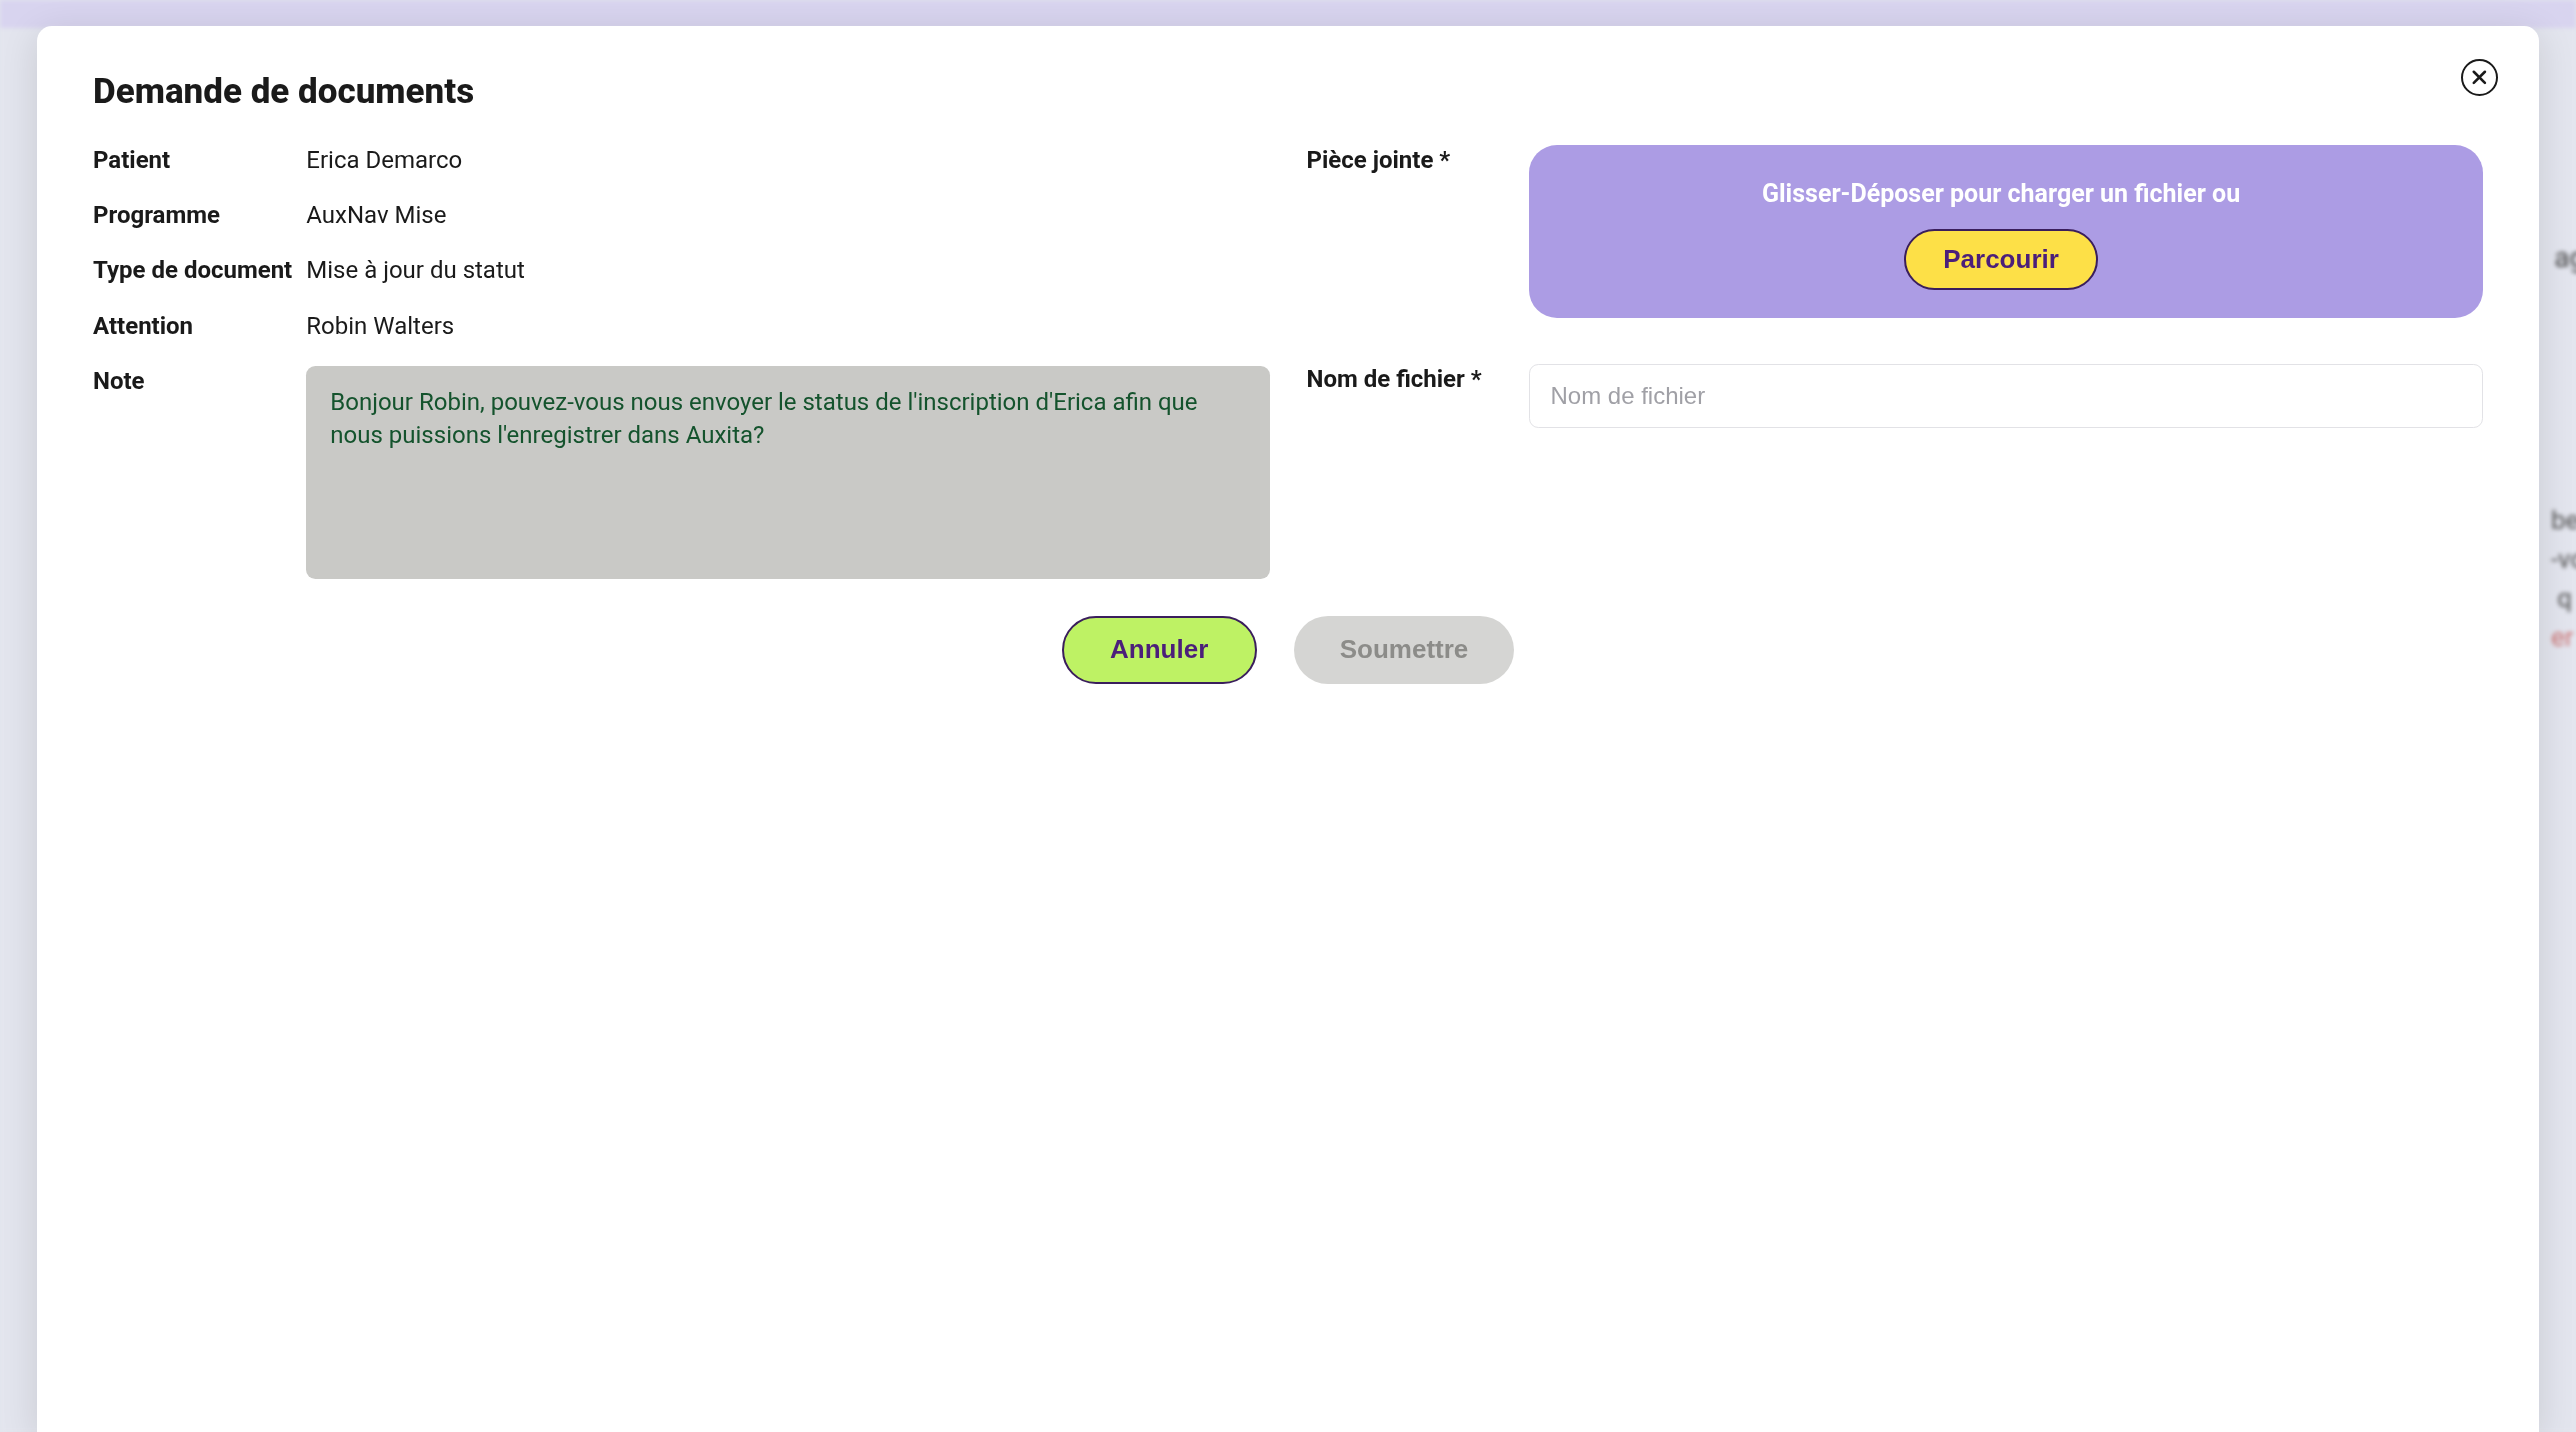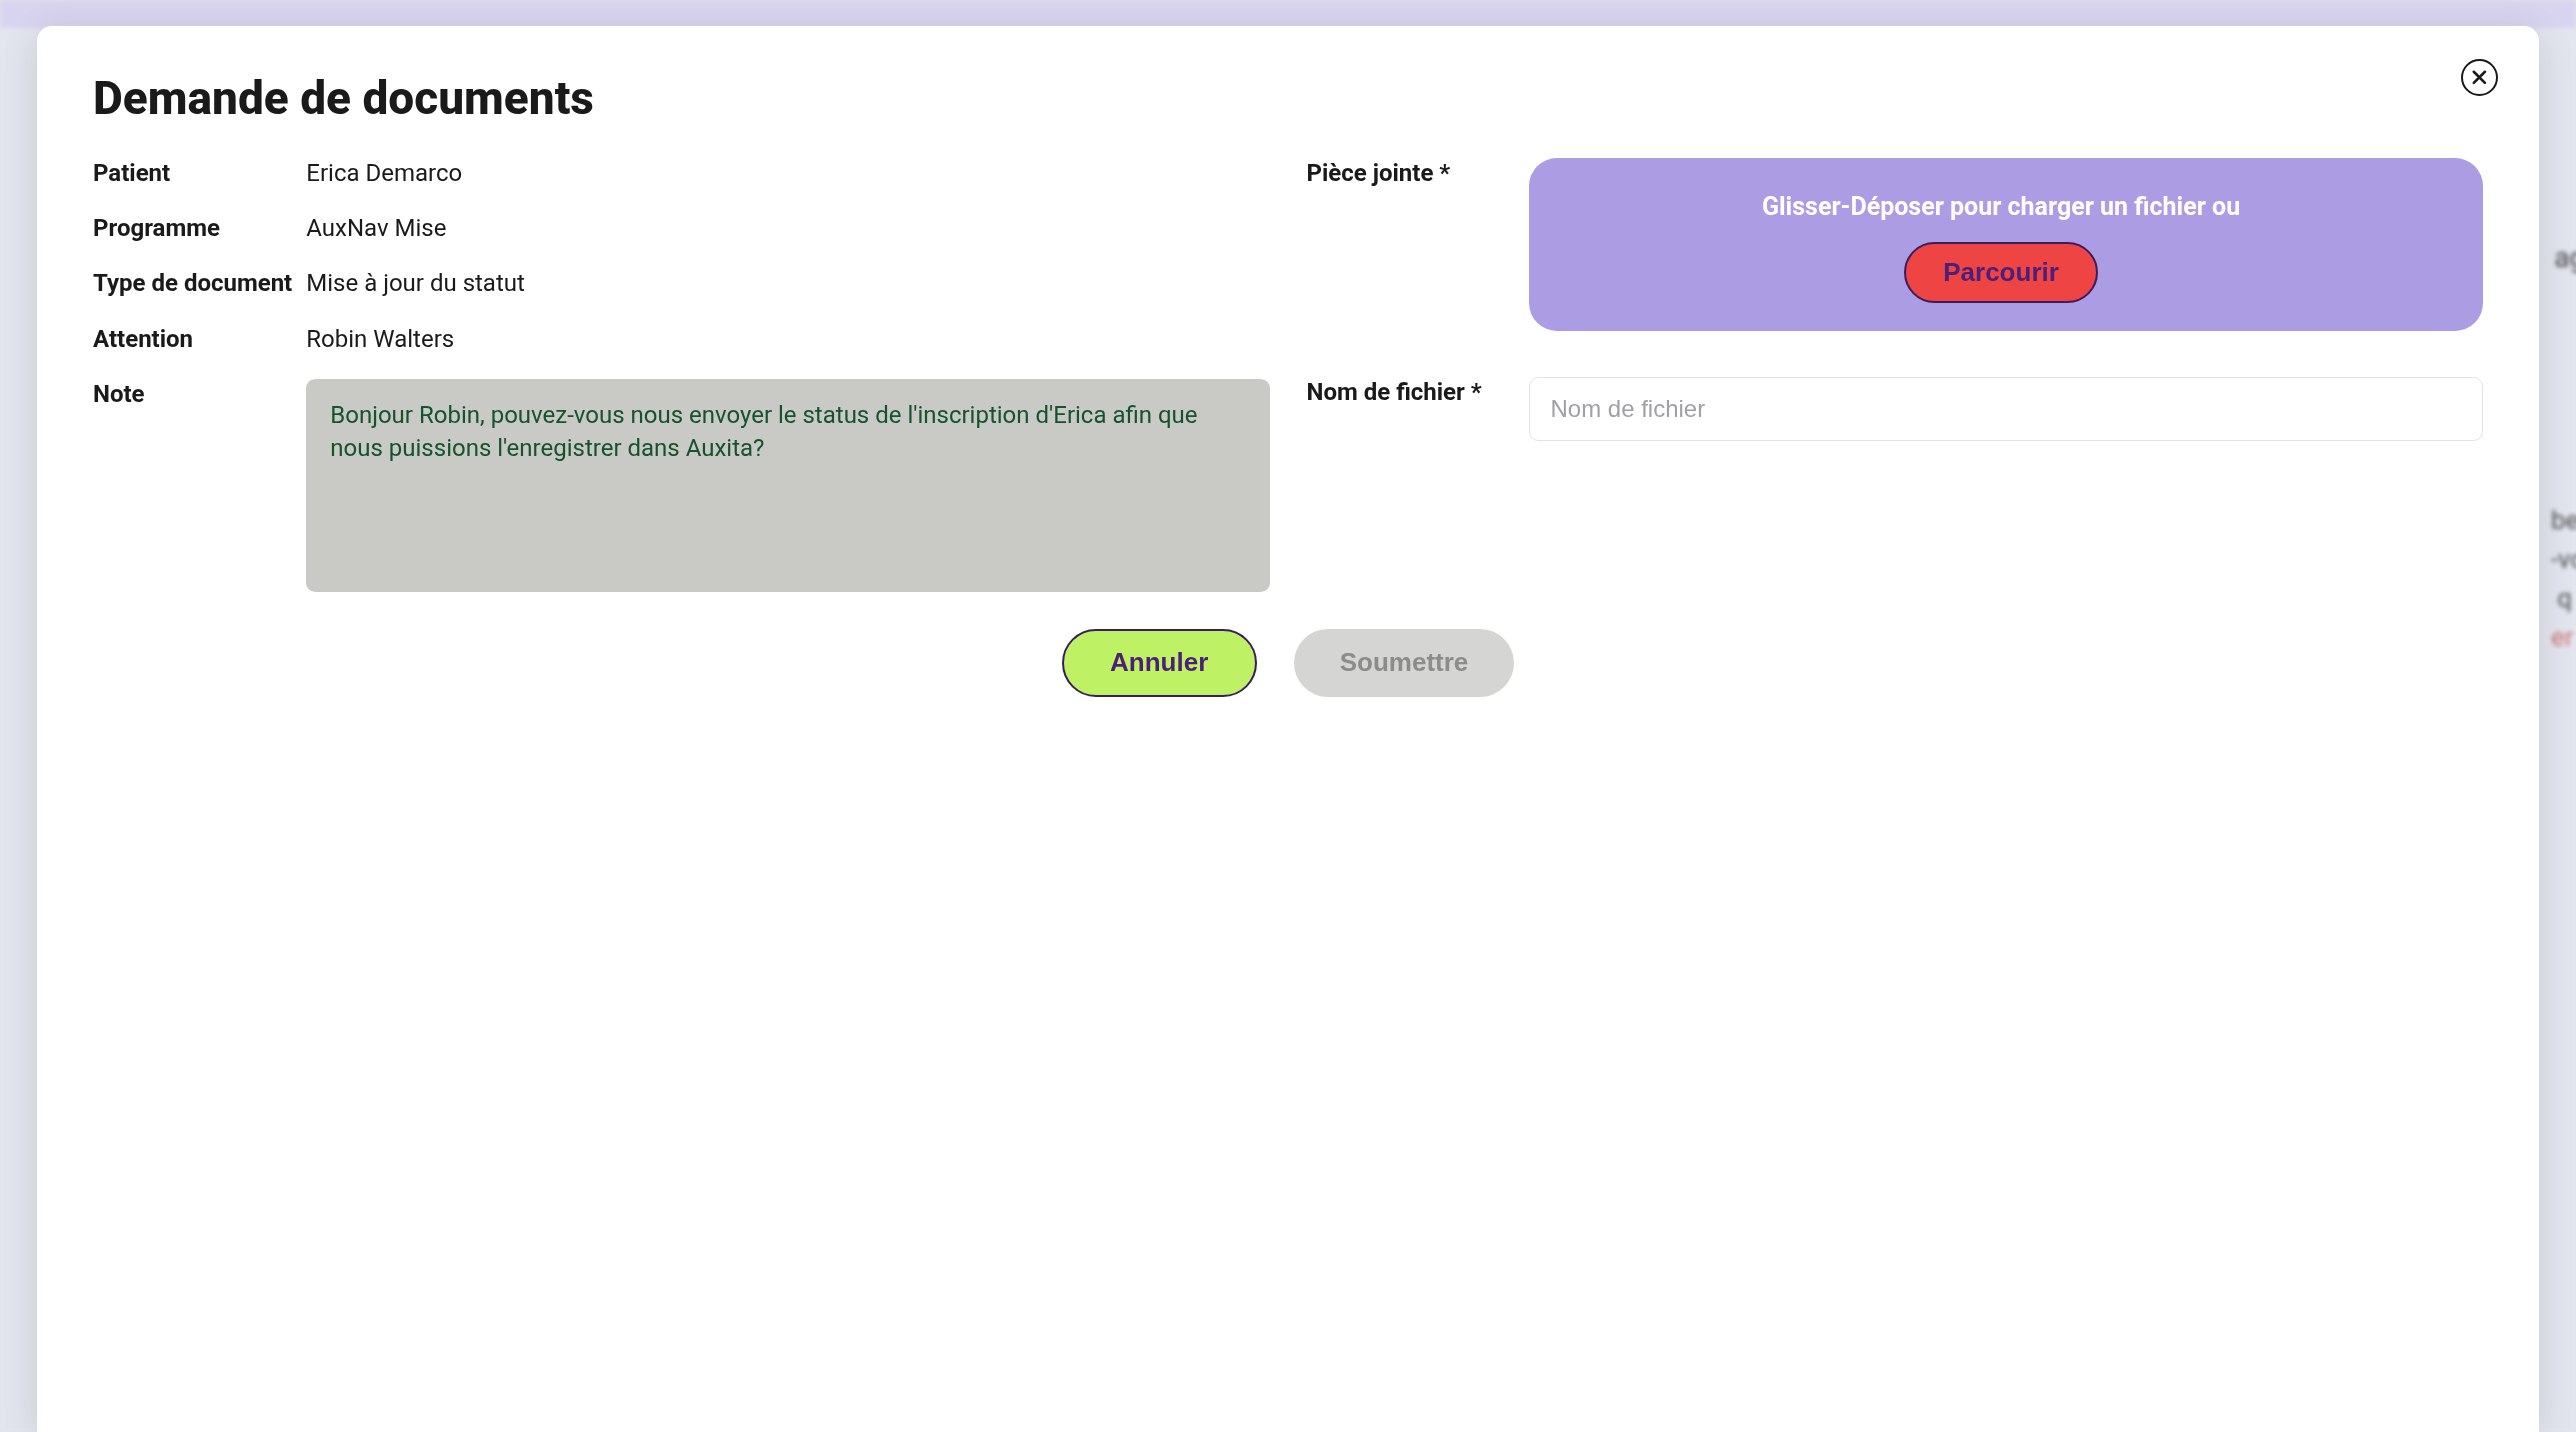--- a/index.html
+++ b/index.html
@@ -63,21 +63,21 @@
     display: flex;
     align-items: center;
     justify-content: center;
     cursor: pointer;
     font-size: 22px;
     font-weight: bold;
     line-height: 1;
   }
   .close-btn svg { width: 16.7px; height: 16.7px; }
   .modal-title {
-    font-size: 46px;
+    font-size: 35px;
     font-weight: 800;
     color: #1a1a1a;
     margin-bottom: 33px;
   }
   .content {
     display: flex;
     gap: 37px;
   }
   .left-col {
     flex: 1;
@@ -127,21 +127,21 @@
     text-align: center;
   }
   .dropzone-text {
     color: #fff;
     font-size: 25px;
     font-weight: 700;
     line-height: 1.35;
     margin-bottom: 18.6px;
   }
   .browse-btn {
-    background: #ef4444;
+    background: #fde047;
     border: 2.8px solid #3a1e5c;
     border-radius: 927px;
     padding: 13px 37px;
     font-size: 26px;
     font-weight: 700;
     color: #4b1f7a;
     cursor: pointer;
     display: inline-block;
   }
   .filename-input {

